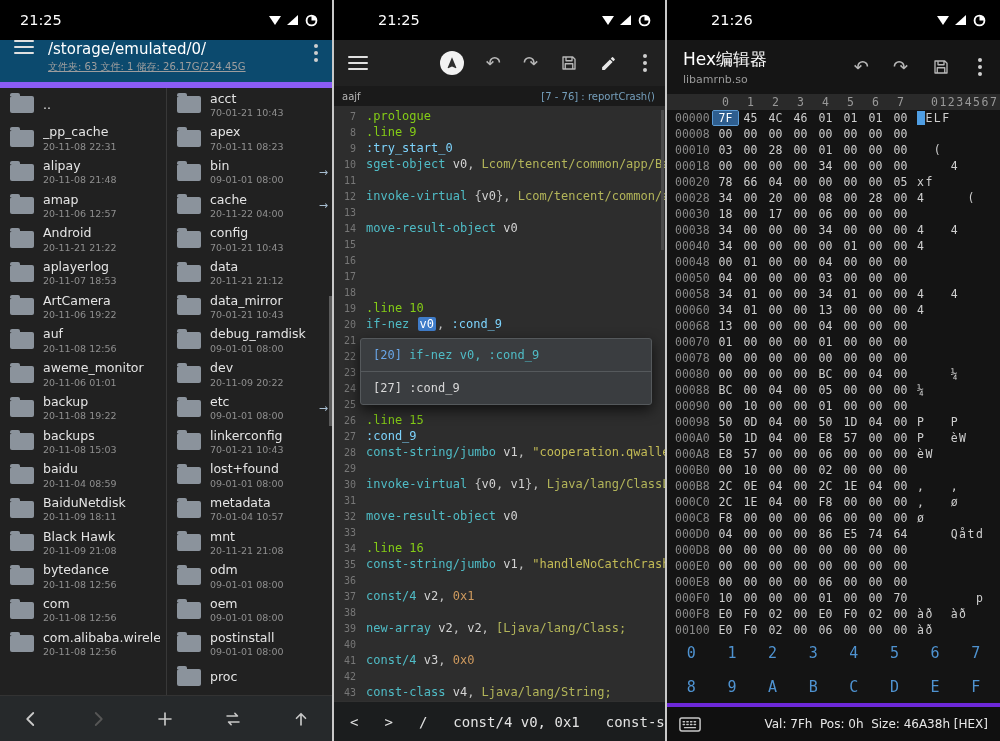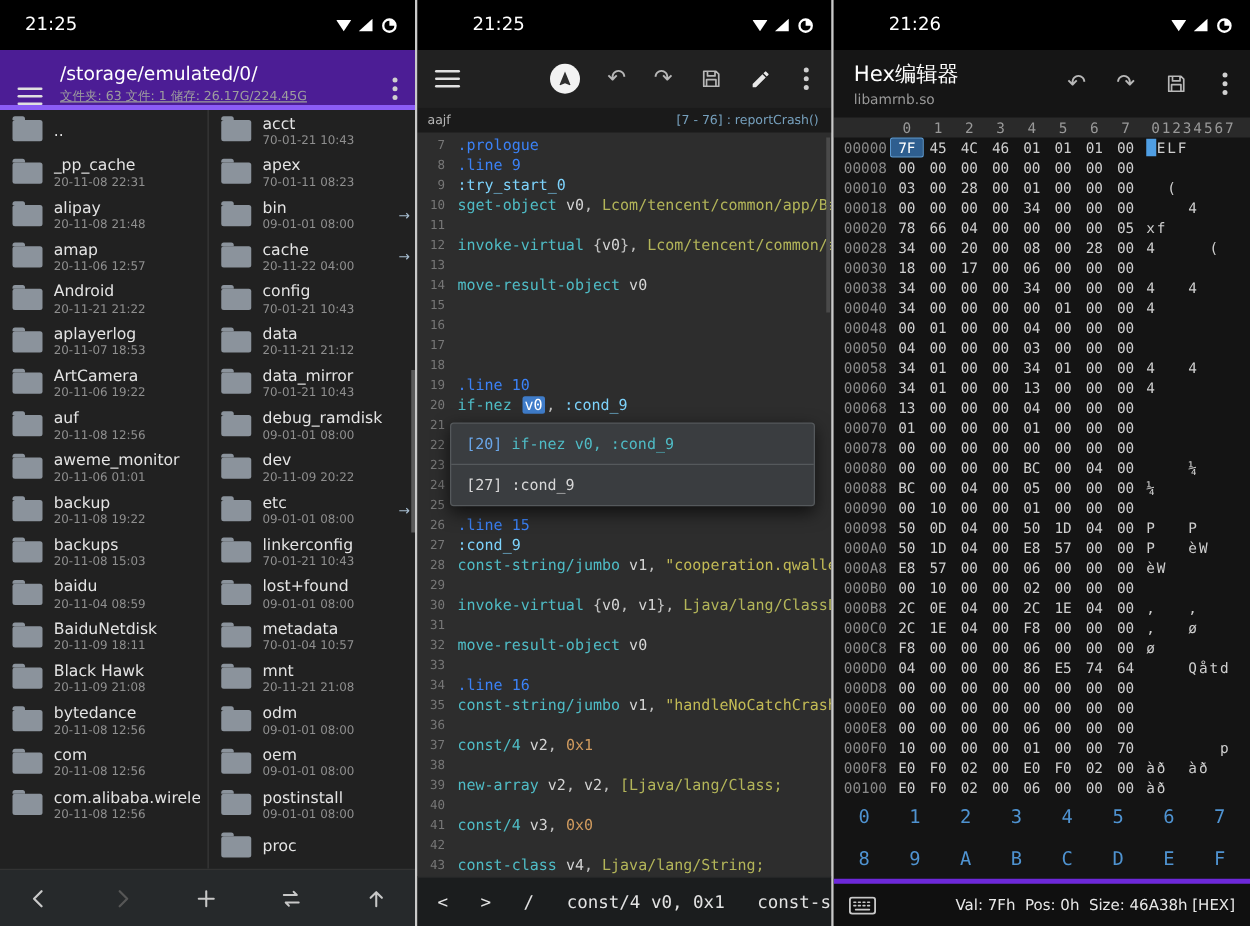--- a/index.html
+++ b/index.html
@@ -21,22 +21,22 @@
   .sb-icons { display:flex; align-items:center; gap:6px; }
   .sb-icons svg { display:block; }
 
   
   .hamburger { display:flex; flex-direction:column; gap:4px; width:20px; cursor:pointer; }
   .hamburger i { display:block; height:2px; background:#e0e0e0; border-radius:1px; }
   .kebab { display:flex; flex-direction:column; gap:3px; padding:4px; cursor:pointer; }
   .kebab i { width:4px; height:4px; border-radius:50%; background:#cfcfcf; }
 
   
-  .fm-header { height:48px; display:flex; align-items:flex-end; gap:14px;
-               padding:0 10px 0 14px; background:#4c1d95; border-bottom:4px solid #8b5cf6; }
+  .fm-header { height:48px; display:flex; align-items:flex-start; gap:14px;
+               padding:0 10px 0 14px; background:#0c4a6e; border-bottom:6px solid #8b5cf6; }
   .fm-title-wrap { flex:1; overflow:hidden; }
   .fm-path { color:#fff; font-size:15px; white-space:nowrap; }
   .fm-stats { color:#9e9e9e; font-size:10px; margin-top:2px; white-space:nowrap;text-decoration:underline; }
   .fm-list { position:absolute; top:88px; bottom:46px; left:0; right:0; display:flex; }
   .fm-col { width:50%; overflow:hidden; }
   .fm-col + .fm-col { border-left:1px solid #383838; }
   .fm-row { height:33.7px; display:flex; align-items:center; padding:0 6px 0 10px; position:relative; }
   .folder-icon { width:24px; height:17px; background:#8b939c; border-radius:2px;
                  position:relative; flex-shrink:0; margin-right:9px; }
   .folder-icon::before { content:''; position:absolute; top:-3px; left:0; width:10px;
@@ -59,21 +59,21 @@
                 display:flex; align-items:center; justify-content:center; cursor:pointer; }
   .txt-ico { color:#b8b8b8; font-size:18px; line-height:1; cursor:pointer; }
   .ce-tabbar { height:20px; background:#1a1a1a; display:flex; align-items:center;
                justify-content:space-between; padding:0 10px 0 8px; font-size:10px; }
   .ce-tab { color:#b5b5b5; }
   .ce-range { color:#76a0bd; }
   .ce-code { position:absolute; top:106px; bottom:40px; left:0; right:0; overflow:hidden;
              font-family:"DejaVu Sans Mono", monospace; font-size:12px; padding-top:2px; }
   .code-line { height:16px; display:flex; align-items:center; white-space:pre; }
   .gutter { width:22px; flex-shrink:0; text-align:right; color:#777; font-size:10px; margin-right:10px; }
-  .tk-dir   { color:#3b82f6;margin-top:40px; }
+  .tk-dir   { color:#84cc16;margin-top:40px; }
   .tk-label { color:#7dd3fc; }
   .tk-instr { color:#4fbcc6; }
   .tk-type  { color:#b3b559; }
   .tk-str   { color:#c3bb55; }
   .tk-reg   { color:#d4d4d4; }
   .tk-num   { color:#cf9a5e; }
   .tk-plain { color:#c0c0c0; }
   .tk-sel   { background:#3f7cc9; color:#fff; border-radius:2px; padding:0 2px; margin:0 1px; }
   .ce-popup { position:absolute; left:26px; top:338px; width:292px; background:#3a3d40;
               border:1px solid #55595c; border-radius:3px; box-shadow:0 5px 14px rgba(0,0,0,.65);
@@ -96,21 +96,21 @@
   .hx-title { color:#fff; font-size:17px; }
   .hx-subtitle { color:#9a9a9a; font-size:11px; margin-top:2px; }
   .hx-icons { margin-left:auto; display:flex; align-items:center; gap:24px; }
   .hx-grid { position:absolute; top:94px; left:0; right:0;
              font-family:"DejaVu Sans Mono", monospace; font-size:11.5px; }
   .hx-header { display:flex; align-items:center; height:16px; background:#2a2a2a; color:#999; }
   .hx-addr { width:46px; padding-left:8px; color:#8a8a8a; flex-shrink:0; }
   .hx-cell { width:25px; text-align:center; color:#cfcfcf; }
   .hx-head-cell { color:#999; }
   .hx-ascii { margin-left:4px; white-space:pre; letter-spacing:1.5px; color:#cfcfcf; }
-  .hx-ascii-header { margin-left:8px; white-space:pre; letter-spacing:1.5px; color:#999; }
+  .hx-ascii-header { margin-left:18px; white-space:pre; letter-spacing:1.5px; color:#999; }
   .hx-row { display:flex; align-items:center; height:16px; }
   .hx-cursor-byte { background:#2e5e8f; outline:1px solid #5b9bd5; color:#fff; border-radius:1px; }
   .hx-cursor-char { background:#4f9ee3; color:#0b2239; }
   .hx-keypad { position:absolute; top:644px; left:0; right:0; display:flex;
                flex-direction:column; gap:16px; padding:0 4px; }
   .kp-row { display:flex; }
   .kp-key { flex:1; text-align:center; color:#4f93d1; font-size:15px;
             font-family:"DejaVu Sans Mono", monospace; cursor:pointer; }
   .hx-status { position:absolute; bottom:0; left:0; right:0; height:38px; background:#101010;
                border-top:4px solid #6d28d9; display:flex; align-items:center; padding:0 12px; }

